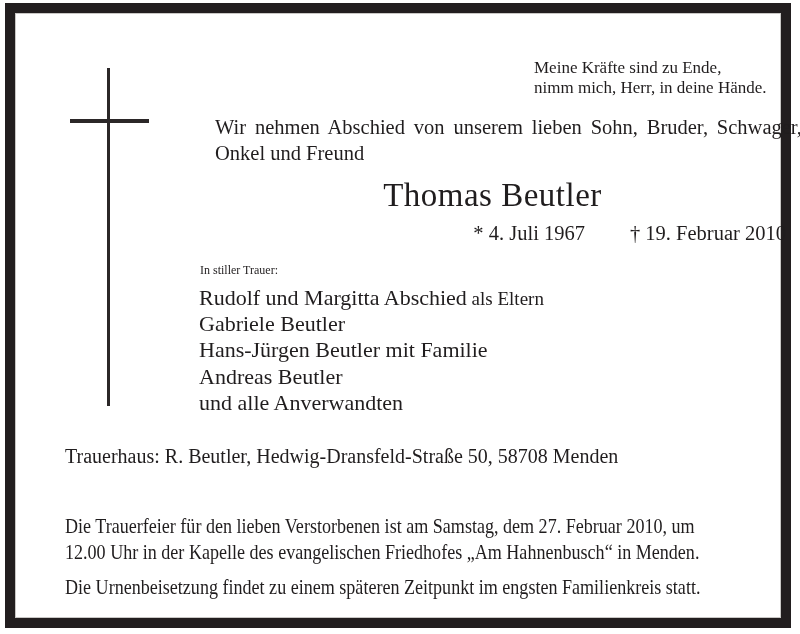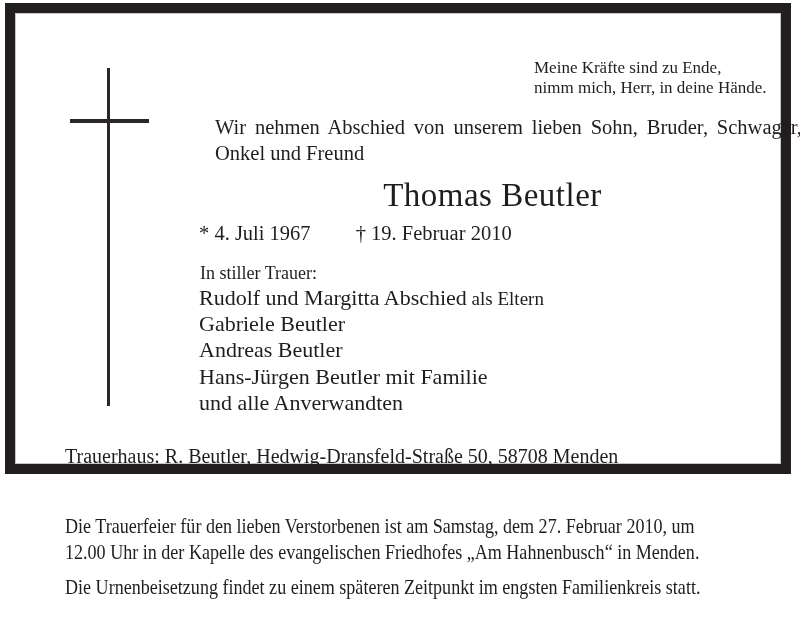--- a/index.html
+++ b/index.html
@@ -15,21 +15,21 @@
     position: relative;
     width: 800px;
     height: 634px;
     background: #ffffff;
   }
   .sheet {
     position: absolute;
     left: 5px;
     top: 3px;
     width: 786px;
-    height: 471px;
+    height: 625px;
     box-sizing: border-box;
     border: 10px solid #221e1f;
     background: #ffffff;
     box-shadow: inset 0 0 0 1px #c9c7c5;
     padding-left: 27px;
   }
   .ink { color: #201d1e; }
 
   
   .cross-v {
@@ -72,30 +72,30 @@
     text-align: center;
     font-size: 33px;
     line-height: 50px;
     letter-spacing: 0.5px;
   }
 
   .dates {
     position: absolute;
     left: 184px; top: 209px;
     width: 587px;
-    text-align: left;
+    text-align: right;
     font-size: 20.5px;
     white-space: nowrap;
   }
   .dates .death-date { margin-left: 45px; }
 
   .trauer-label {
     position: absolute;
     left: 185px; top: 250px;
-    font-size: 18px;
+    font-size: 12px;
   }
 
   .mourners {
     position: absolute;
     left: 184px; top: 272px;
     font-size: 22px;
     line-height: 25.2px;
     white-space: nowrap;
   }
   .mourners .suffix { font-size: 19px; }
@@ -149,22 +149,22 @@
 
     <div class="dates">
       <span>* 4. Juli 1967</span><span class="death-date">† 19. Februar 2010</span>
     </div>
 
     <div class="trauer-label">In stiller Trauer:</div>
 
     <div class="mourners">
       <div><span>Rudolf und Margitta Abschied</span><span class="suffix"> als Eltern</span></div>
       <div><span>Gabriele Beutler</span><span class="suffix"></span></div>
+      <div><span>Hans-Jürgen Beutler mit Familie</span><span class="suffix"></span></div>
       <div><span>Andreas Beutler</span><span class="suffix"></span></div>
-      <div><span>Hans-Jürgen Beutler mit Familie</span><span class="suffix"></span></div>
       <div><span>und alle Anverwandten</span><span class="suffix"></span></div>
     </div>
 
     <div class="address-block">
       <div>Trauerhaus: R. Beutler, Hedwig-Dransfeld-Straße 50, 58708 Menden</div>
     </div>
 
     <div class="funeral-par condensed">
       <div>Die Trauerfeier für den lieben Verstorbenen ist am Samstag, dem 27. Februar 2010, um</div>
       <div>12.00 Uhr in der Kapelle des evangelischen Friedhofes „Am Hahnenbusch“ in Menden.</div>

